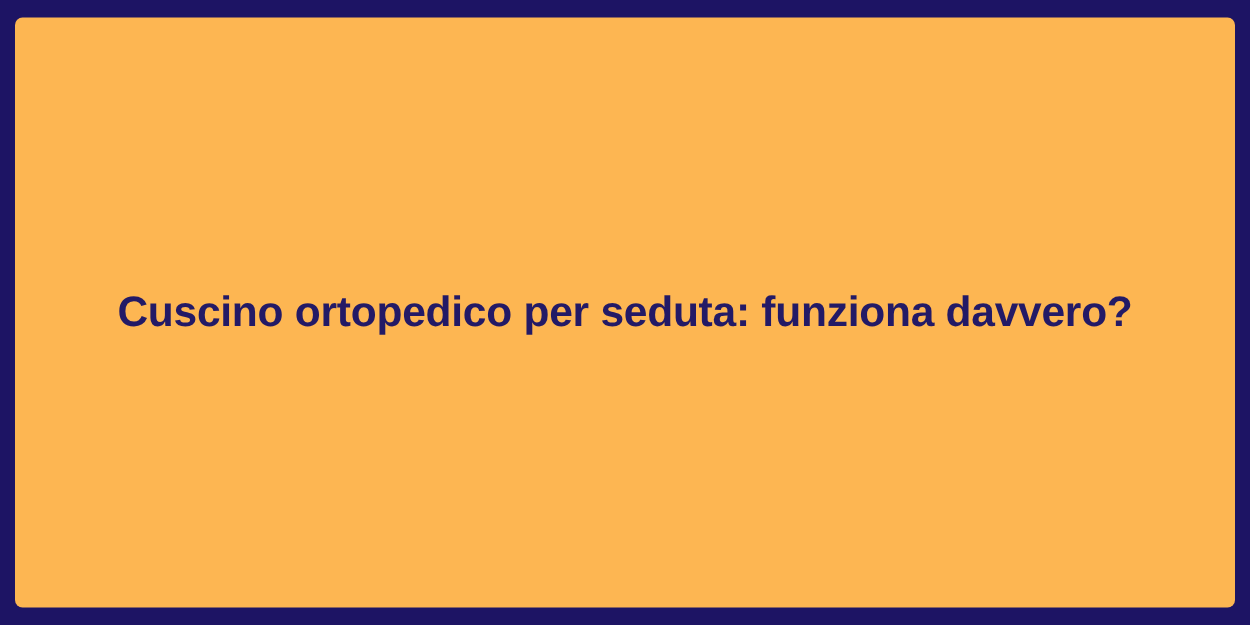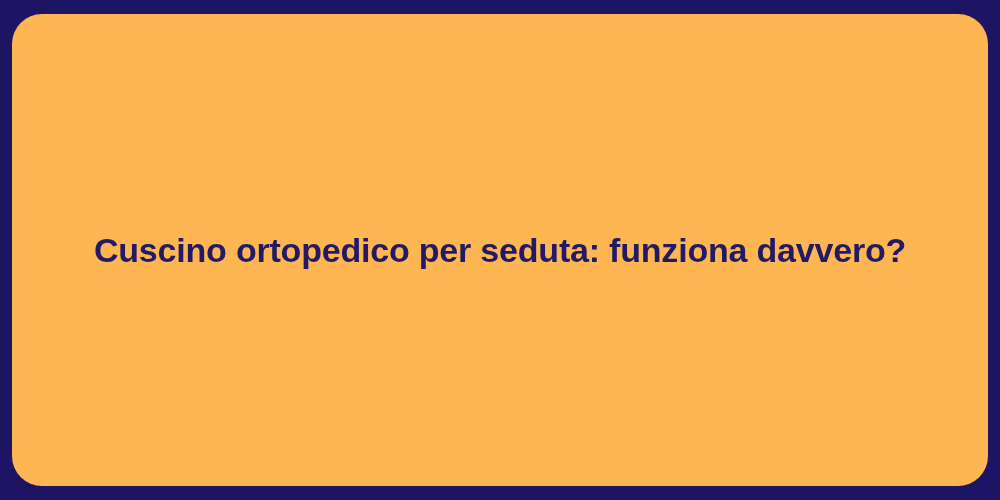--- a/index.html
+++ b/index.html
@@ -19,21 +19,21 @@
     width: 1000px;
     height: 500px;
     background: #1d1464;
     padding: 14px 12px;
   }
   #panel {
     box-sizing: border-box;
     width: 100%;
     height: 100%;
     background: #fdb652;
-    border-radius: 30px;
+    border-radius: 6px;
     display: flex;
     align-items: center;
     justify-content: center;
     text-align: center;
     padding: 0 20px;
   }
   #headline {
     margin: 0;
     font-family: "Liberation Sans", sans-serif;
     font-weight: bold;

